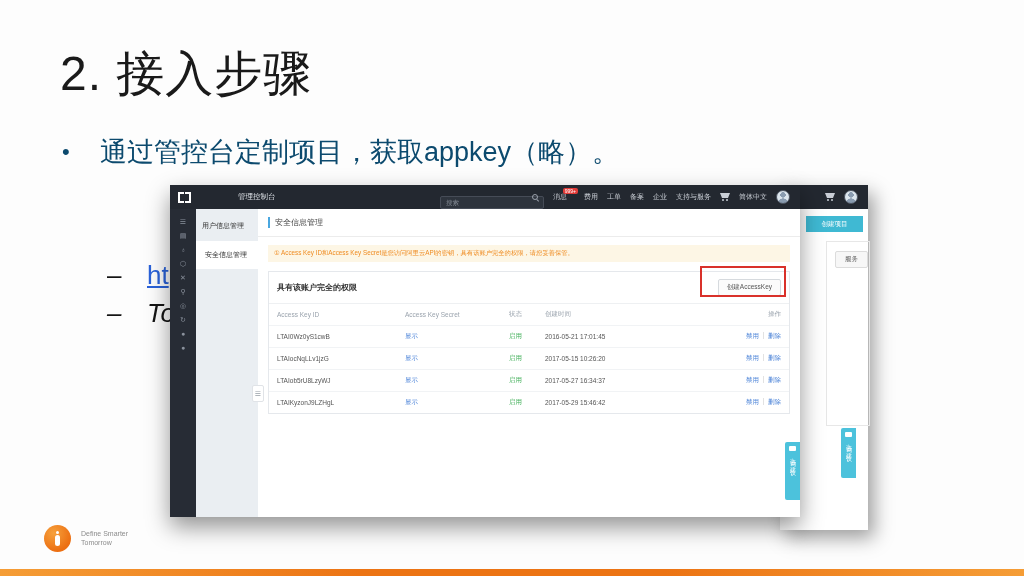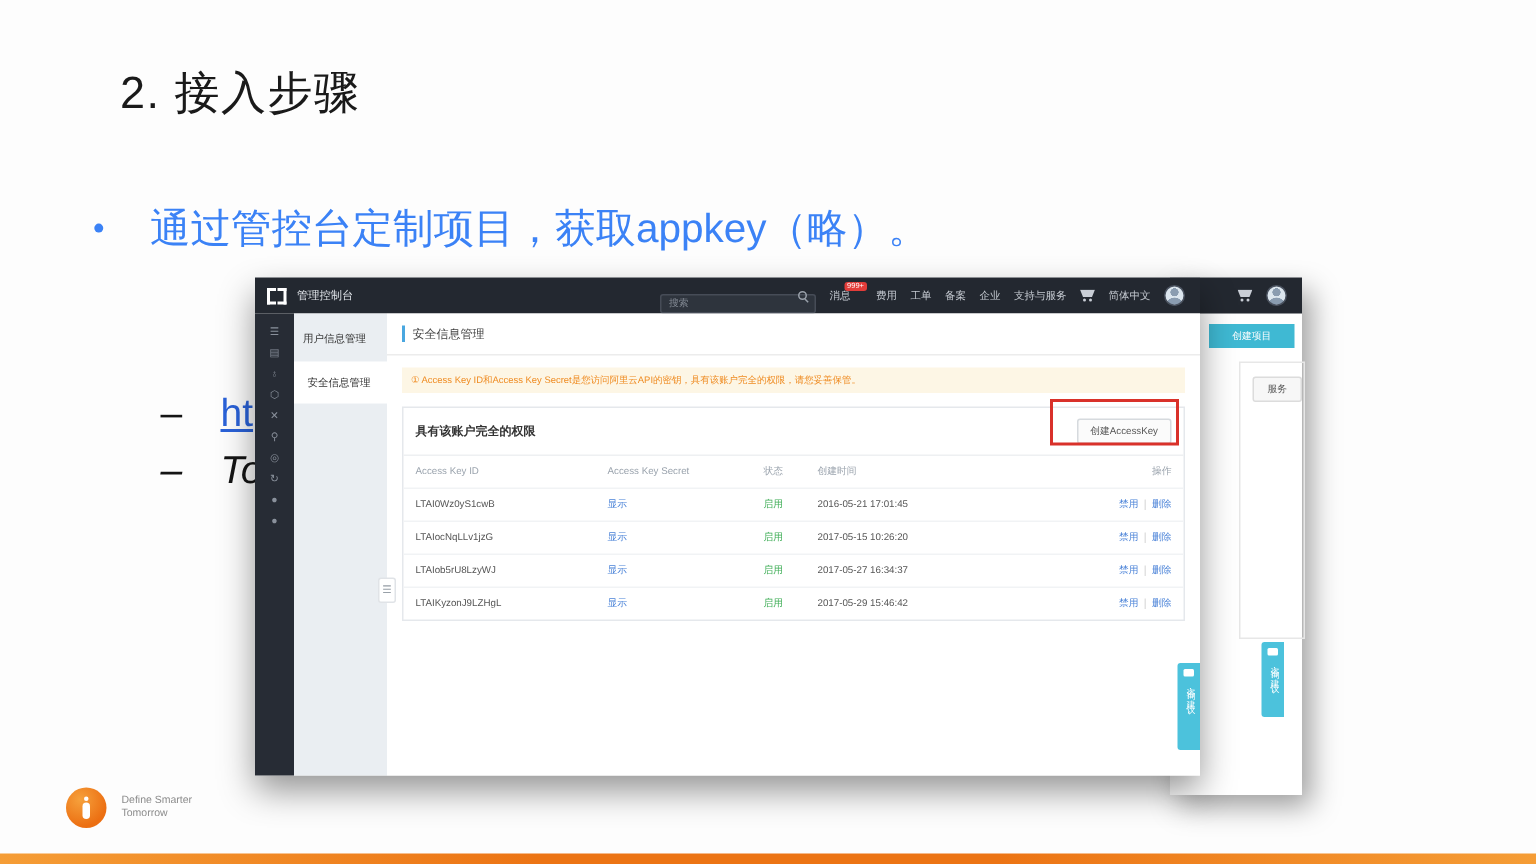--- a/index.html
+++ b/index.html
@@ -1,39 +1,39 @@
 <!DOCTYPE html>
 <html><head>
 <meta charset="utf-8">
 <style>
   * { margin:0; padding:0; box-sizing:border-box; }
   html,body { width:1024px; height:576px; }
   body { font-family:"Liberation Sans","DejaVu Sans",sans-serif; background:#fff; overflow:hidden; }
   .slide { position:relative; width:1024px; height:576px; background:#fdfdfd; overflow:hidden; }
 
   
-  .title { position:absolute; left:80px; top:42px; font-size:30px; color:#1a1a1a; letter-spacing:1px; }
-  .bullet-line { position:absolute; left:62px; font-size:27px; color:#3b82f6; white-space:nowrap; }
+  .title { position:absolute; left:60px; top:42px; font-size:48px; color:#1a1a1a; letter-spacing:1px; }
+  .bullet-line { position:absolute; left:62px; font-size:27px; color:#0c4a6e; white-space:nowrap; }
   .bullet-line .mark { display:inline-block; width:38px; font-size:22px; vertical-align:2px; }
   .sub-line { position:absolute; left:107px; font-size:26px; color:#141414; white-space:nowrap; }
   .sub-line .dash { display:inline-block; width:40px; }
   .sub-line a { color:#2a62d9; text-decoration:underline; }
 
   
   .shot-back { position:absolute; left:780px; top:185px; width:88px; height:345px; background:#fff;
                box-shadow:6px 8px 18px rgba(0,0,0,.38); z-index:1; }
   .shot-front { position:absolute; left:170px; top:185px; width:630px; height:332px; background:#fff;
                 box-shadow:0 10px 22px rgba(0,0,0,.42); z-index:2; display:flex; flex-direction:column; }
 
   
   .cbar { height:24px; background:#232830; display:flex; align-items:center; color:#c6cbd2; flex:0 0 auto; }
   .cbar .clogo { position:relative; width:13px; height:11px; margin:0 7px 0 8px; }
   .clogo::before { content:""; position:absolute; left:0; top:0; bottom:0; width:4px; border:2px solid #fff; border-right:none; }
   .clogo::after  { content:""; position:absolute; right:0; top:0; bottom:0; width:4px; border:2px solid #fff; border-left:none; }
-  .cbar-title { font-size:7.5px; color:#dfe3e8; }
+  .cbar-title { font-size:7.5px; color:#dfe3e8;margin-left:40px; }
   .cbar-right { margin-left:auto; display:flex; align-items:center; gap:9px; padding-right:10px; }
   .search-wrap { position:relative; width:104px; height:13px; }
   .search-wrap input { width:100%; height:100%; background:#2e343d; border:1px solid #464c57; border-radius:2px;
                        color:#aab1ba; font-size:6.5px; padding:0 14px 0 5px; outline:none; }
   .search-wrap input::placeholder { color:#848b95; }
   .mag { position:absolute; right:4px; top:3px; width:8px; height:8px; }
   .mag::before { content:""; position:absolute; left:0; top:0; width:4px; height:4px; border:1px solid #9aa1ab; border-radius:50%; }
   .mag::after  { content:""; position:absolute; left:5px; top:5px; width:3px; height:1px; background:#9aa1ab; transform:rotate(45deg); transform-origin:0 0; }
   .nav-item { font-size:7px; color:#c6cbd2; white-space:nowrap; position:relative; cursor:default; }
   .badge { position:absolute; top:-4px; right:-11px; background:#e23c39; color:#fff; font-size:5px; line-height:6px; padding:0 2px; border-radius:2px; }

